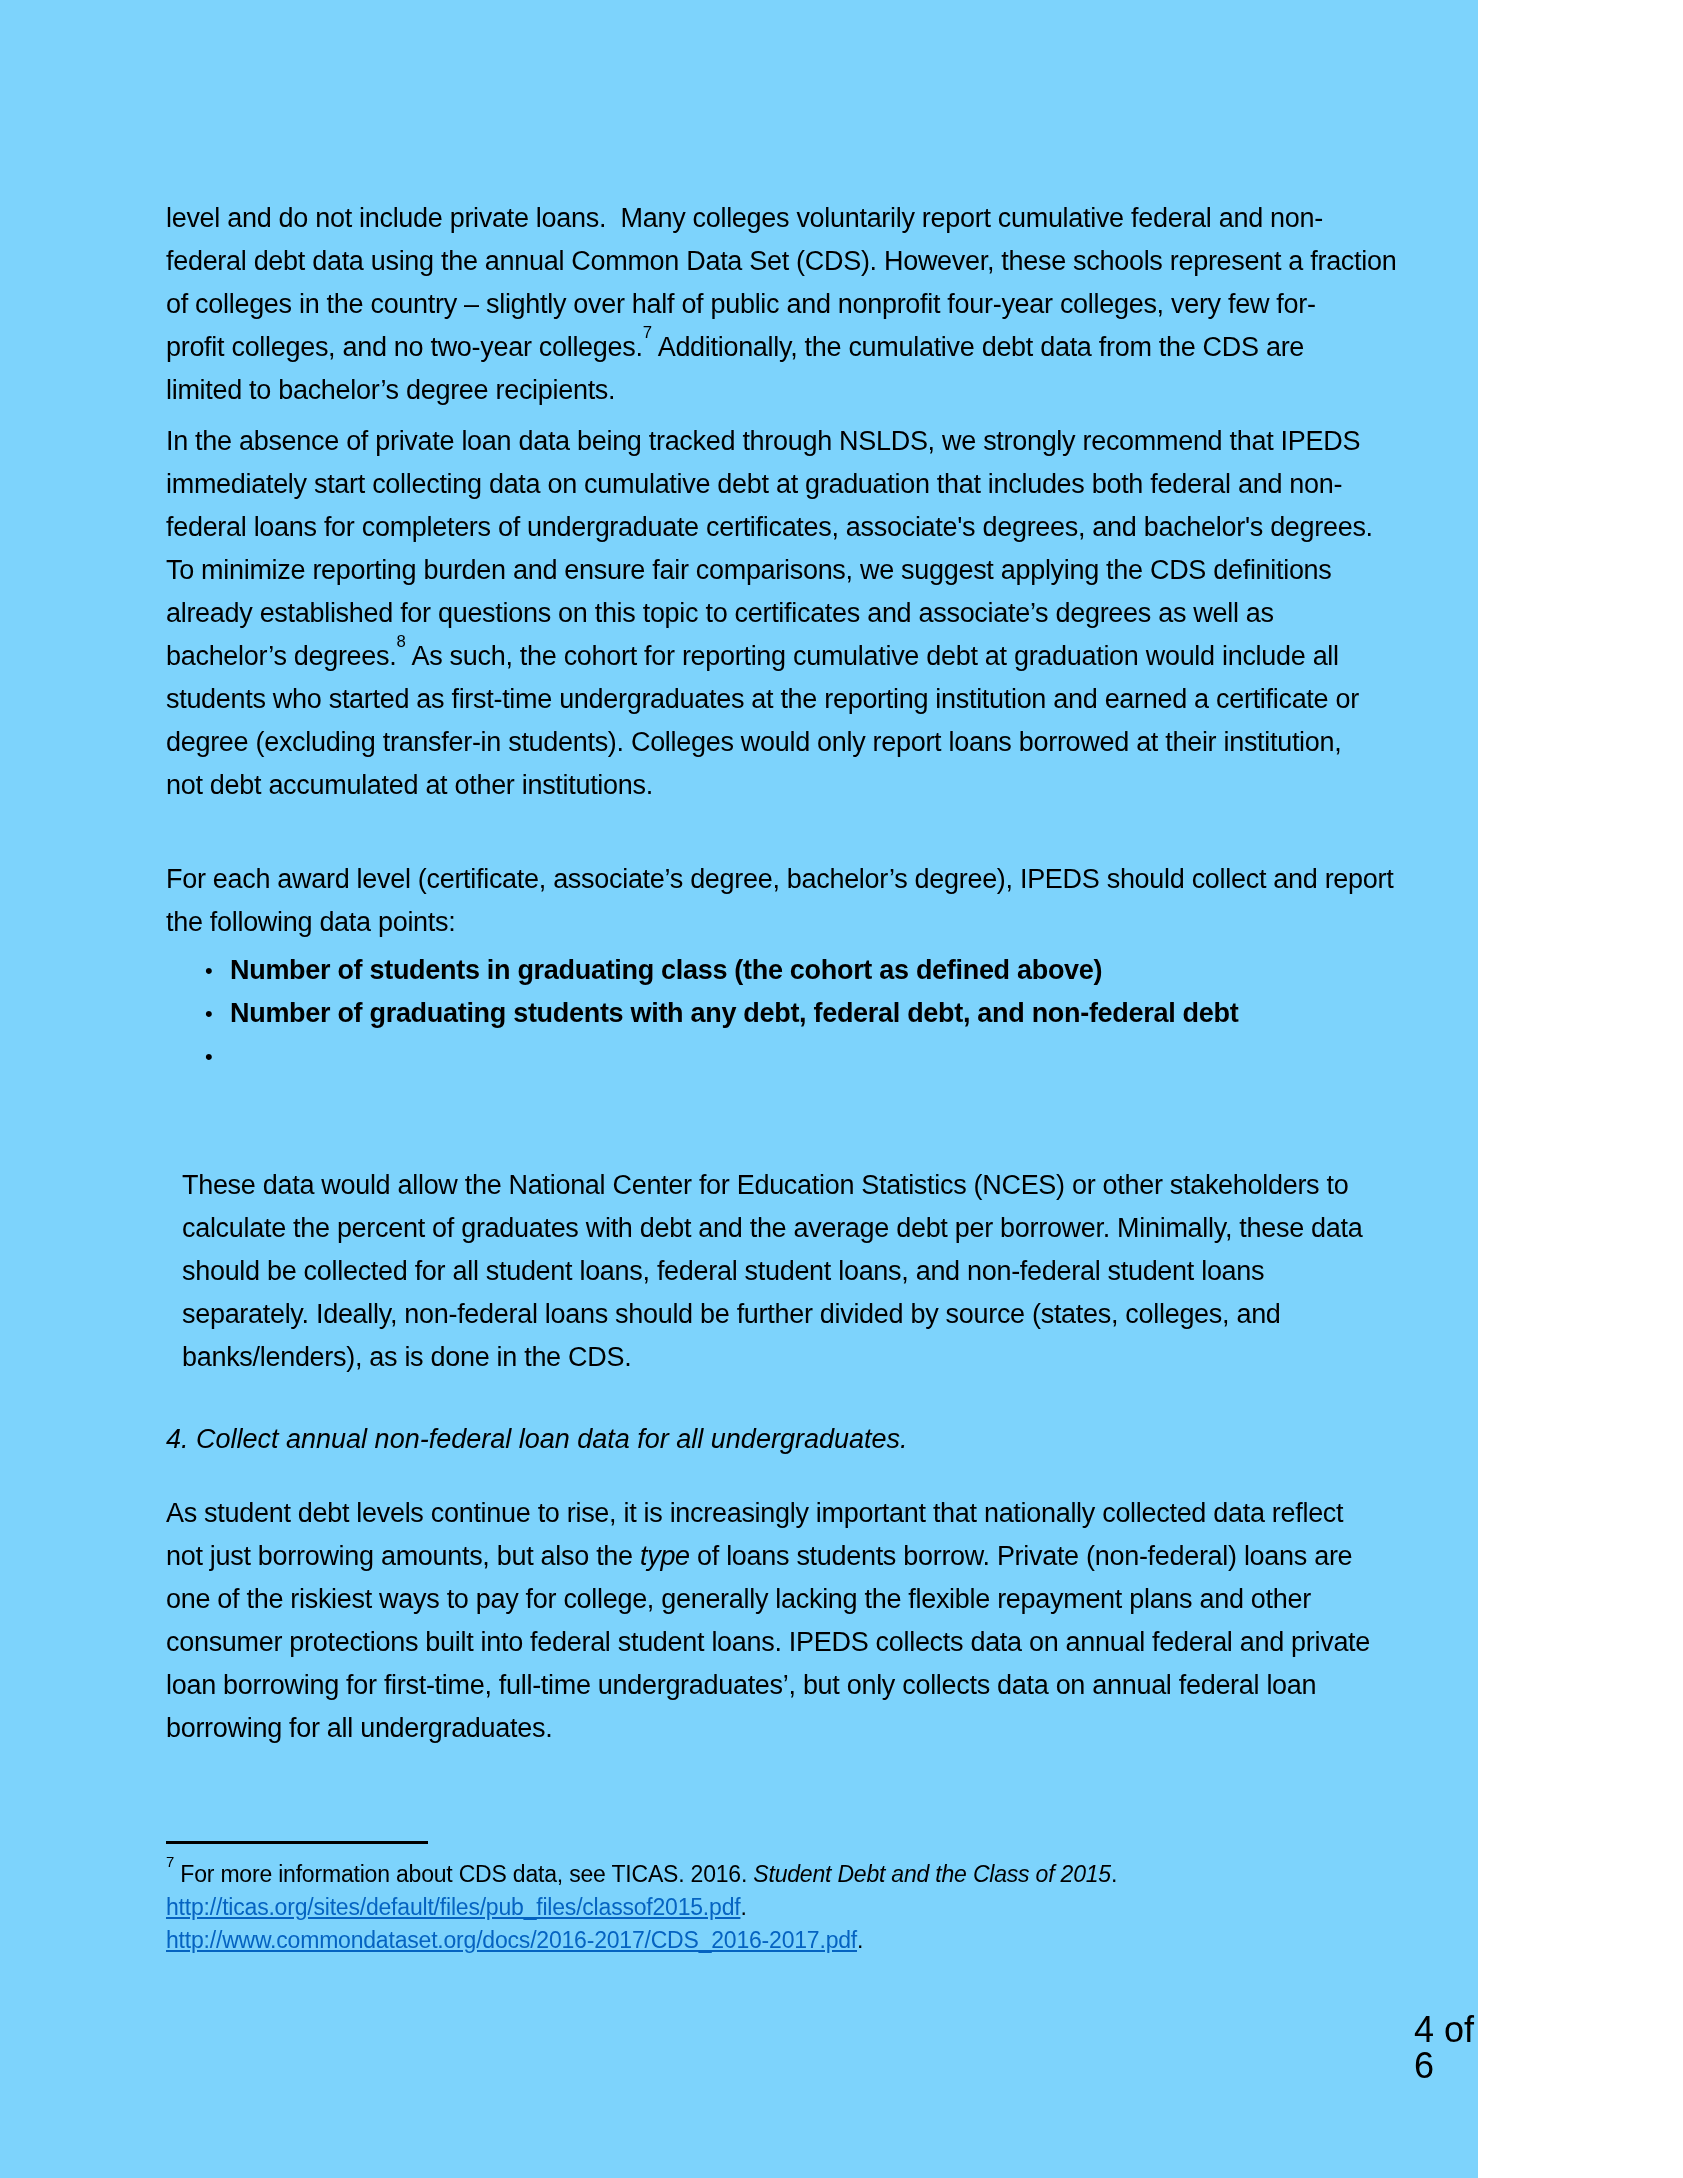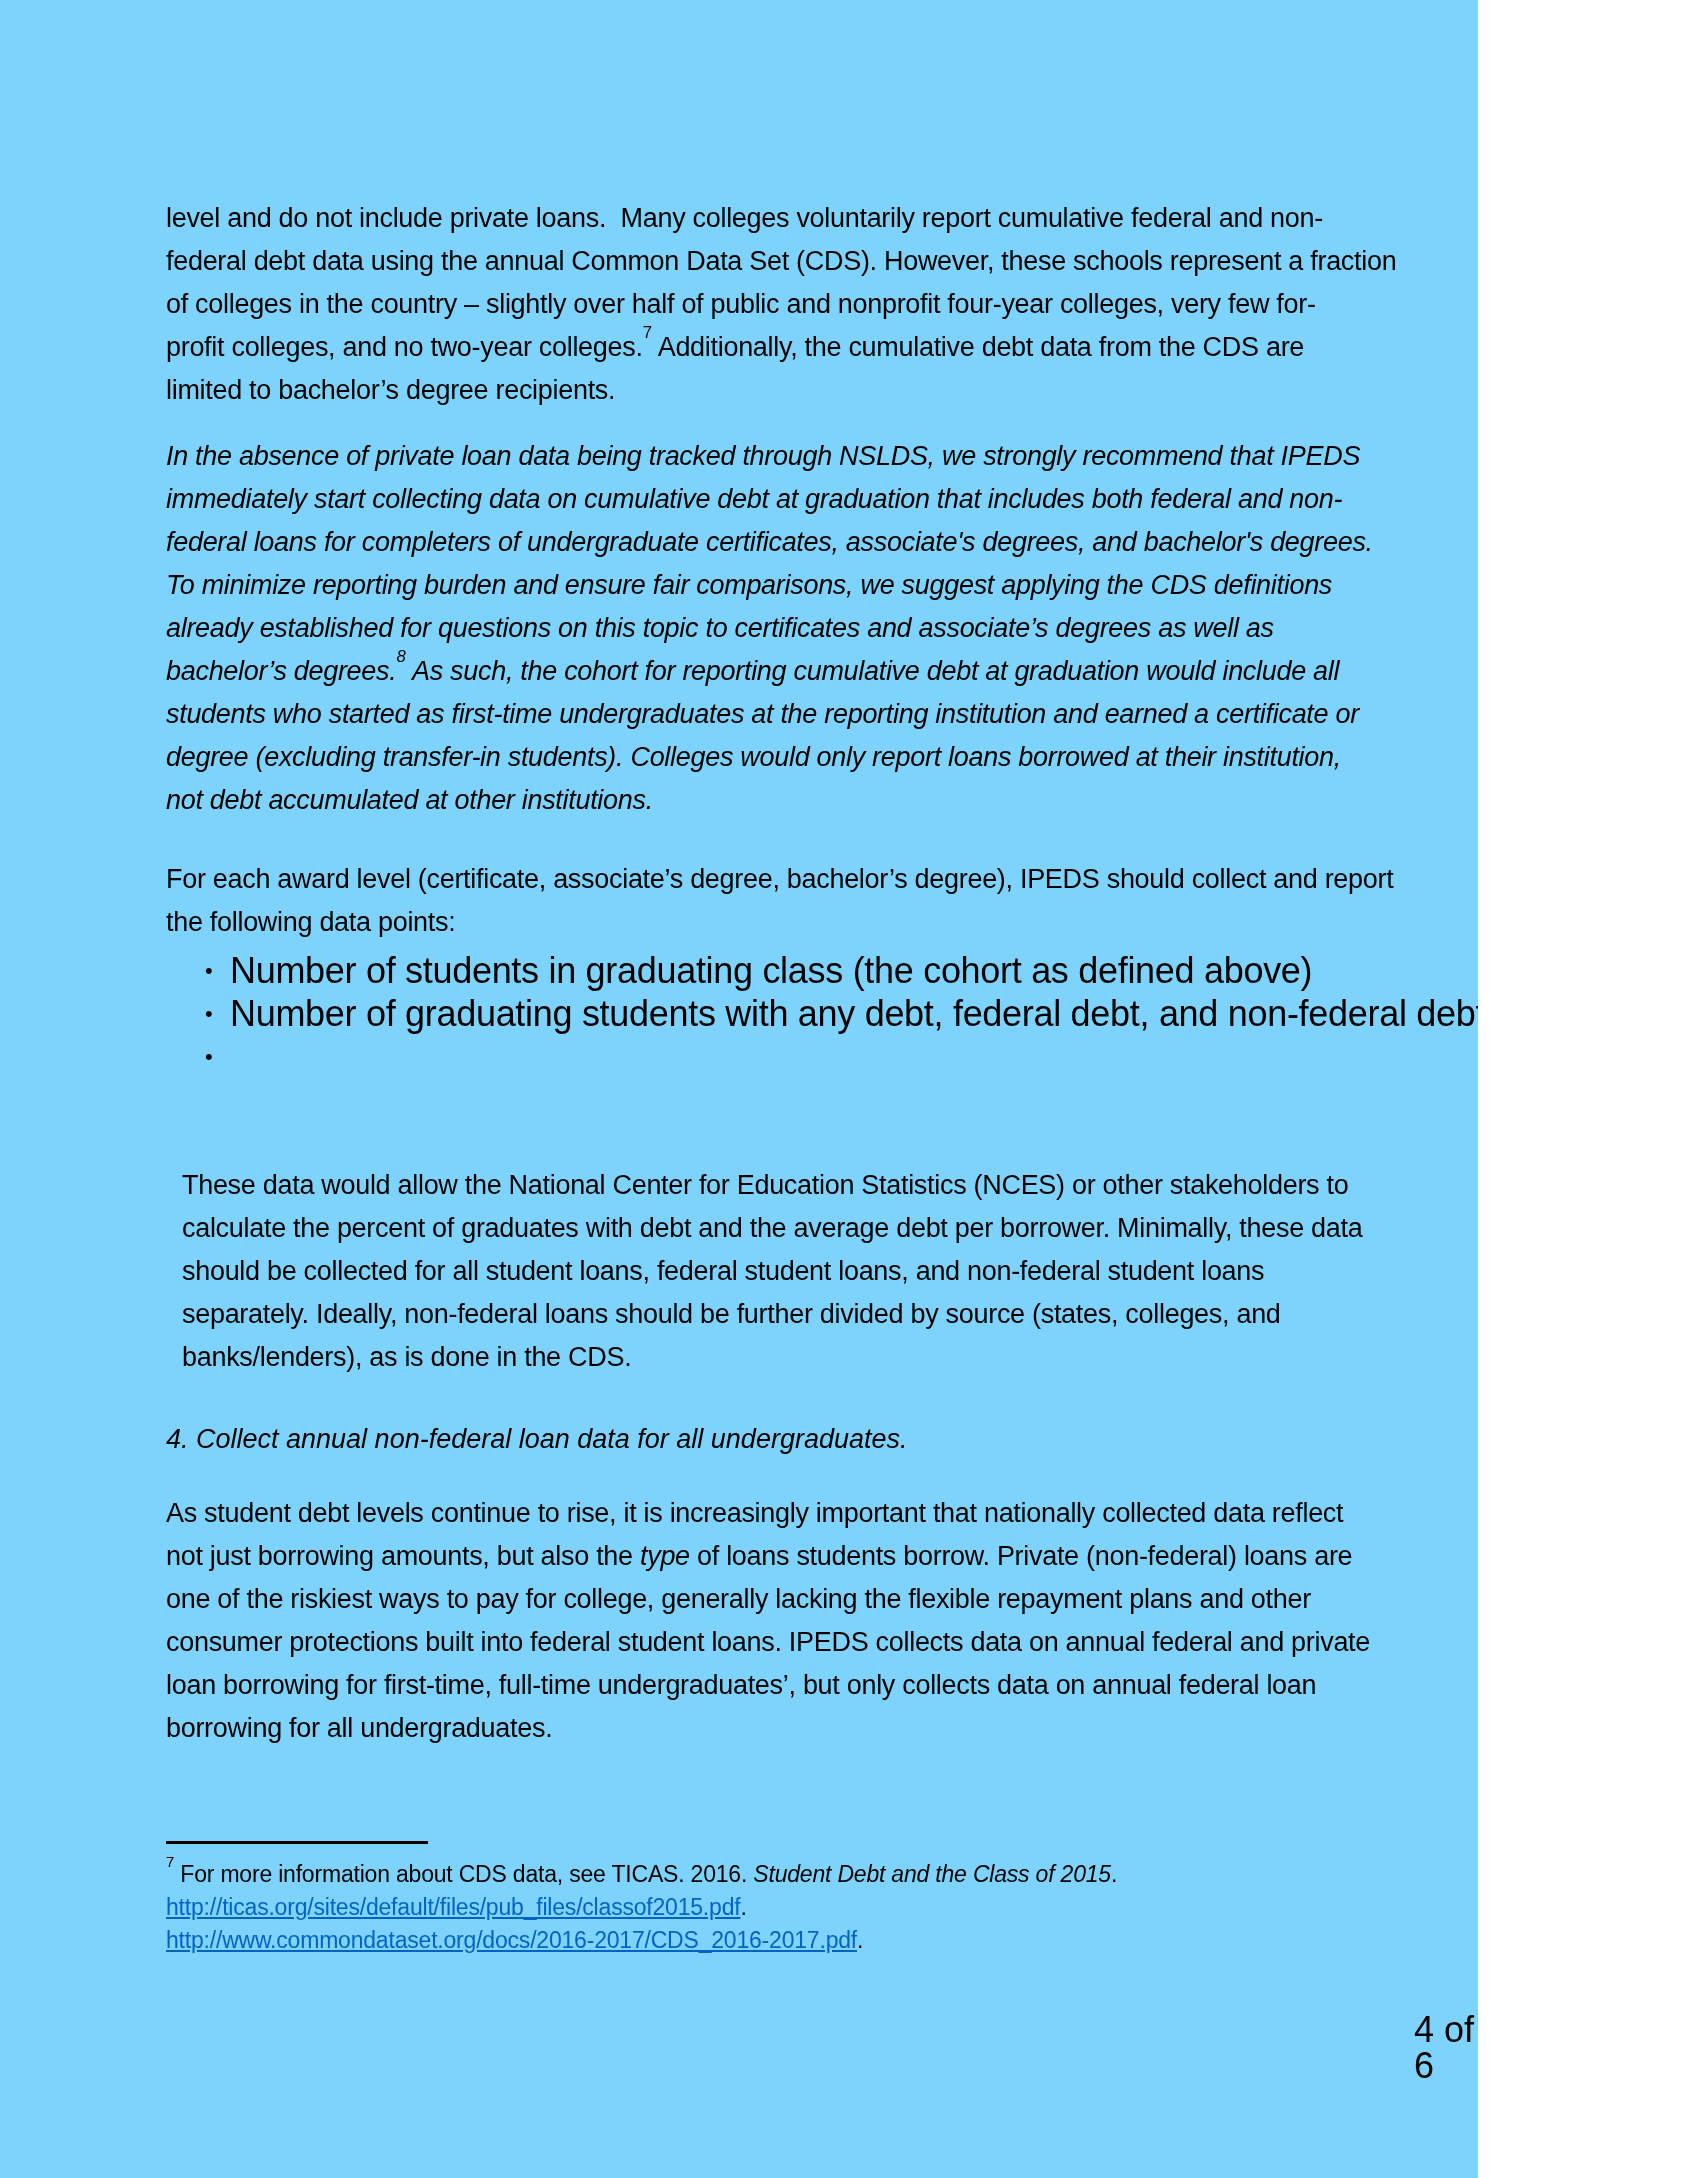--- a/index.html
+++ b/index.html
@@ -49,24 +49,25 @@
   }
   .bullet-marker{
     box-sizing:border-box;
     width:64px;
     padding-left:39px;
     flex:0 0 64px;
     font-size:22px;
     line-height:43px;
   }
   .bullet-text{
-    font-size:36px;
+    font-size:27px;
     line-height:43px;
     letter-spacing:-0.3px;
     white-space:pre;
+    font-weight:bold;
   }
   .footnote-separator{
     position:absolute;
     left:166px;
     top:1841px;
     width:262px;
     height:3px;
     background:#000000;
   }
   .footnotes{
@@ -102,21 +103,21 @@
 <body>
 
 <div class="page">
 
   <div class="para" style="top:197px;"><span>level and do not include private loans.  Many colleges voluntarily report cumulative federal and non-
 federal debt data using the annual Common Data Set (CDS). However, these schools represent a fraction
 of colleges in the country – slightly over half of public and nonprofit four-year colleges, very few for-
 profit colleges, and no two-year colleges.</span><sup>7</sup><span> Additionally, the cumulative debt data from the CDS are
 limited to bachelor’s degree recipients.</span></div>
 
-  <div class="para" style="top:435px;font-style:italic;"><span>In the absence of private loan data being tracked through NSLDS, we strongly recommend that IPEDS
+  <div class="para" style="top:420px;"><span>In the absence of private loan data being tracked through NSLDS, we strongly recommend that IPEDS
 immediately start collecting data on cumulative debt at graduation that includes both federal and non-
 federal loans for completers of undergraduate certificates, associate's degrees, and bachelor's degrees.
 To minimize reporting burden and ensure fair comparisons, we suggest applying the CDS definitions
 already established for questions on this topic to certificates and associate’s degrees as well as
 bachelor’s degrees.</span><sup>8</sup><span> As such, the cohort for reporting cumulative debt at graduation would include all
 students who started as first-time undergraduates at the reporting institution and earned a certificate or
 degree (excluding transfer-in students). Colleges would only report loans borrowed at their institution,
 not debt accumulated at other institutions.</span></div>
 
   <div class="para" style="top:858px;"><span>For each award level (certificate, associate’s degree, bachelor’s degree), IPEDS should collect and report

